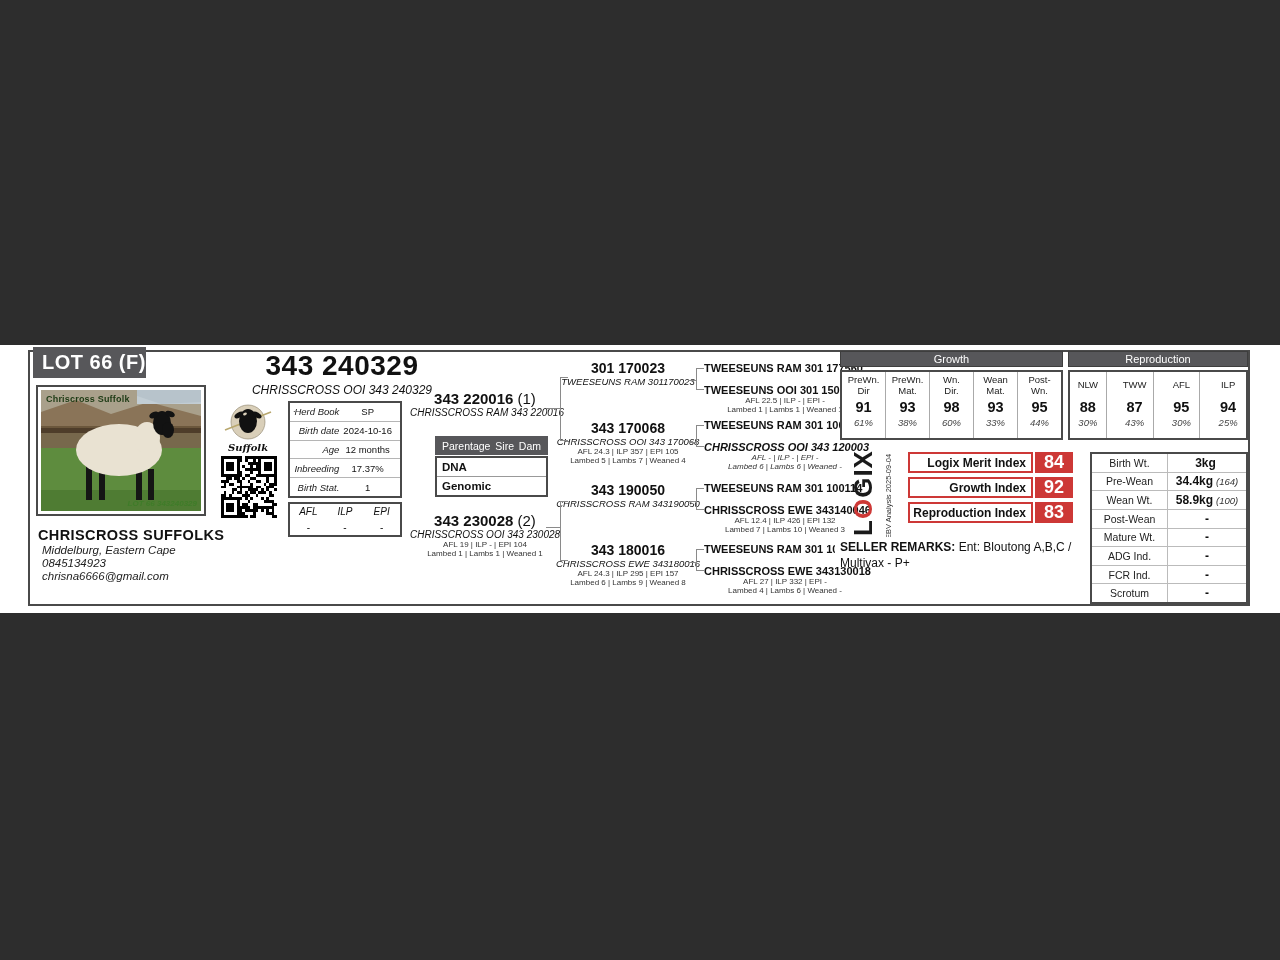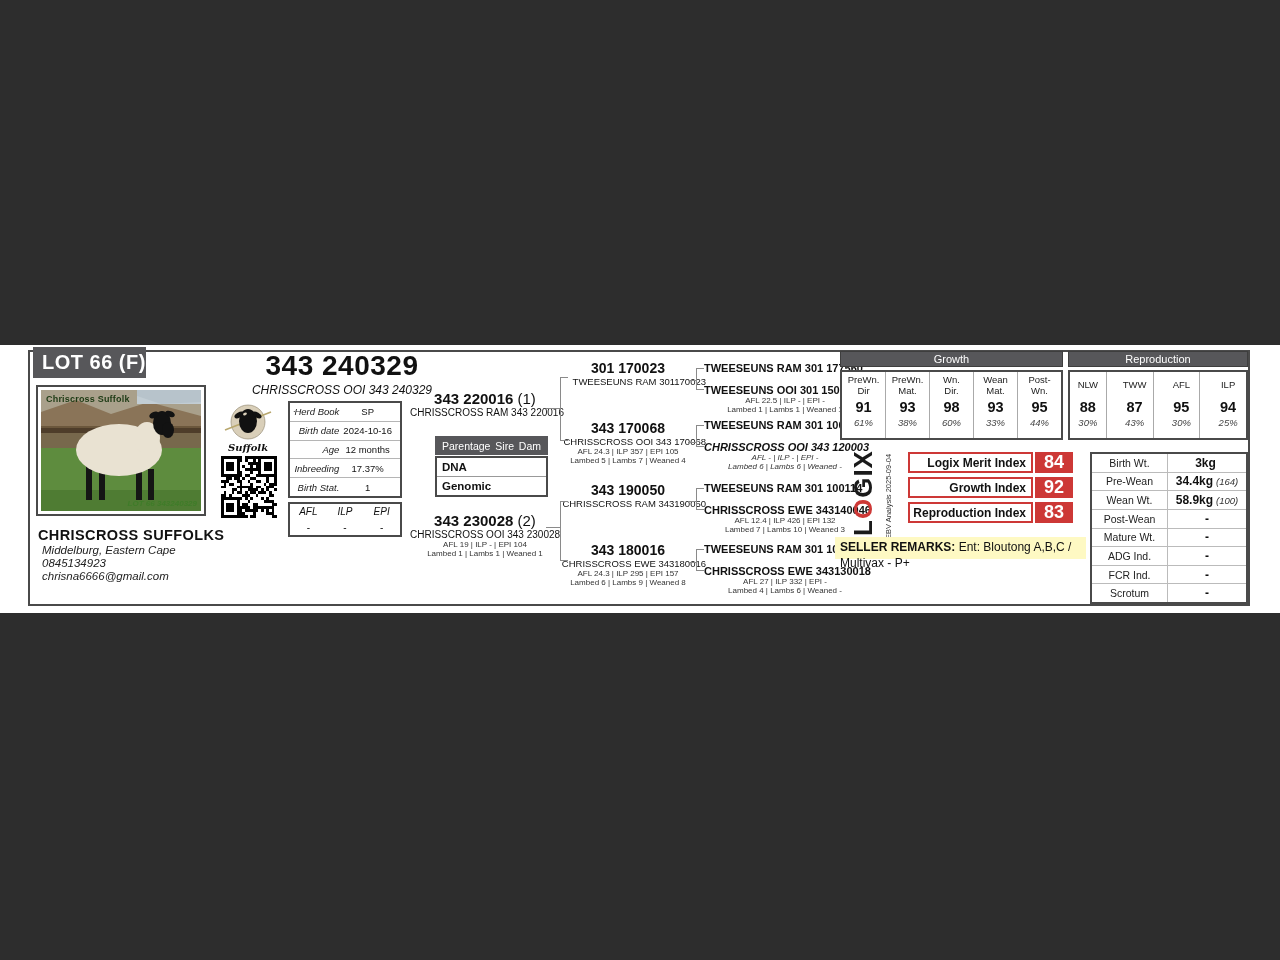--- a/index.html
+++ b/index.html
@@ -60,21 +60,21 @@
   .parentage-header { left:435px; top:436px; width:113px; height:19px; background:#57575a; color:#fff; font-size:10.5px;
     display:flex; align-items:center; justify-content:space-between; padding:0 7px; }
   .parentage-body { left:435px; top:456px; width:113px; height:41px; border:2px solid #4a4a4a; display:flex; flex-direction:column; background:#fff; }
   .parentage-row { flex:1; display:flex; align-items:center; padding-left:5px; font-weight:bold; font-size:11.5px; }
   .parentage-row:first-child { border-bottom:1px solid #999; }
 
   
   .ped-node { position:absolute; text-align:center; }
   .ped-id-lg { font-size:15px; font-weight:bold; white-space:nowrap; }
   .ped-tag { font-weight:normal; }
-  .ped-name { font-size:10px; white-space:nowrap;text-align:right; }
+  .ped-name { font-style:italic; font-size:10px; white-space:nowrap; }
   .g2 .ped-id { font-size:14px; font-weight:bold; white-space:nowrap; }
   .g2 .ped-name { font-size:9.5px; }
   .ped-stats { font-size:8px; color:#333; white-space:nowrap; }
   .g3 { position:absolute; width:172px; }
   .g3 .ped-name3 { font-size:11px; font-weight:bold; white-space:nowrap; line-height:12px; }
   .g3 .ped-stats { text-align:center; width:162px; }
 
   .brk { position:absolute; width:8px; border-left:1.5px solid #8a8a8a; border-top:1.5px solid #8a8a8a; border-bottom:1.5px solid #8a8a8a; }
   .stub { position:absolute; border-top:1.5px solid #8a8a8a; height:0; }
 
@@ -95,21 +95,21 @@
   .logix-o { color:var(--red); }
   .ebv-note { left:884px; top:447px; width:13px; height:92px; }
   .ebv-note .rot { width:92px; height:13px; transform:rotate(-90deg) translateX(-92px); transform-origin:top left;
     font-size:7.5px; color:#333; white-space:nowrap; }
 
   .idx-row { left:908px; width:165px; height:21px; display:flex; gap:2px; }
   .idx-label { flex:1; border:2px solid var(--red); background:#fff; display:flex; align-items:center; justify-content:flex-end;
     padding-right:5px; font-weight:bold; font-size:12px; white-space:nowrap; }
   .idx-val { width:38px; background:var(--red); color:#fff; font-weight:bold; font-size:18px; display:flex; align-items:center; justify-content:center; }
 
-  .seller-remarks { left:835px; top:537px; width:251px; height:22px; background:#fef9c3; padding:3px 5px; font-size:12px; line-height:1.3; }
+  .seller-remarks { left:835px; top:537px; width:251px; height:22px; background:#ffffff; padding:3px 5px; font-size:12px; line-height:1.3; }
   .sr-label { font-weight:bold; }
 
   
   .wt-table { left:1090px; top:452px; width:158px; height:152px; border:2px solid #4a4a4a; display:flex; flex-direction:column; background:#fff; }
   .wt-row { flex:1; display:flex; border-bottom:1px solid #bbb; }
   .wt-row:last-child { border-bottom:none; }
   .wt-label { width:76px; border-right:1px solid #bbb; display:flex; align-items:center; justify-content:center; font-size:10.5px; color:#222; }
   .wt-val { flex:1; display:flex; align-items:center; justify-content:center; gap:3px; font-weight:bold; font-size:12px; }
   .wt-note { font-style:italic; font-weight:normal; font-size:9.5px; color:#333; }
 

